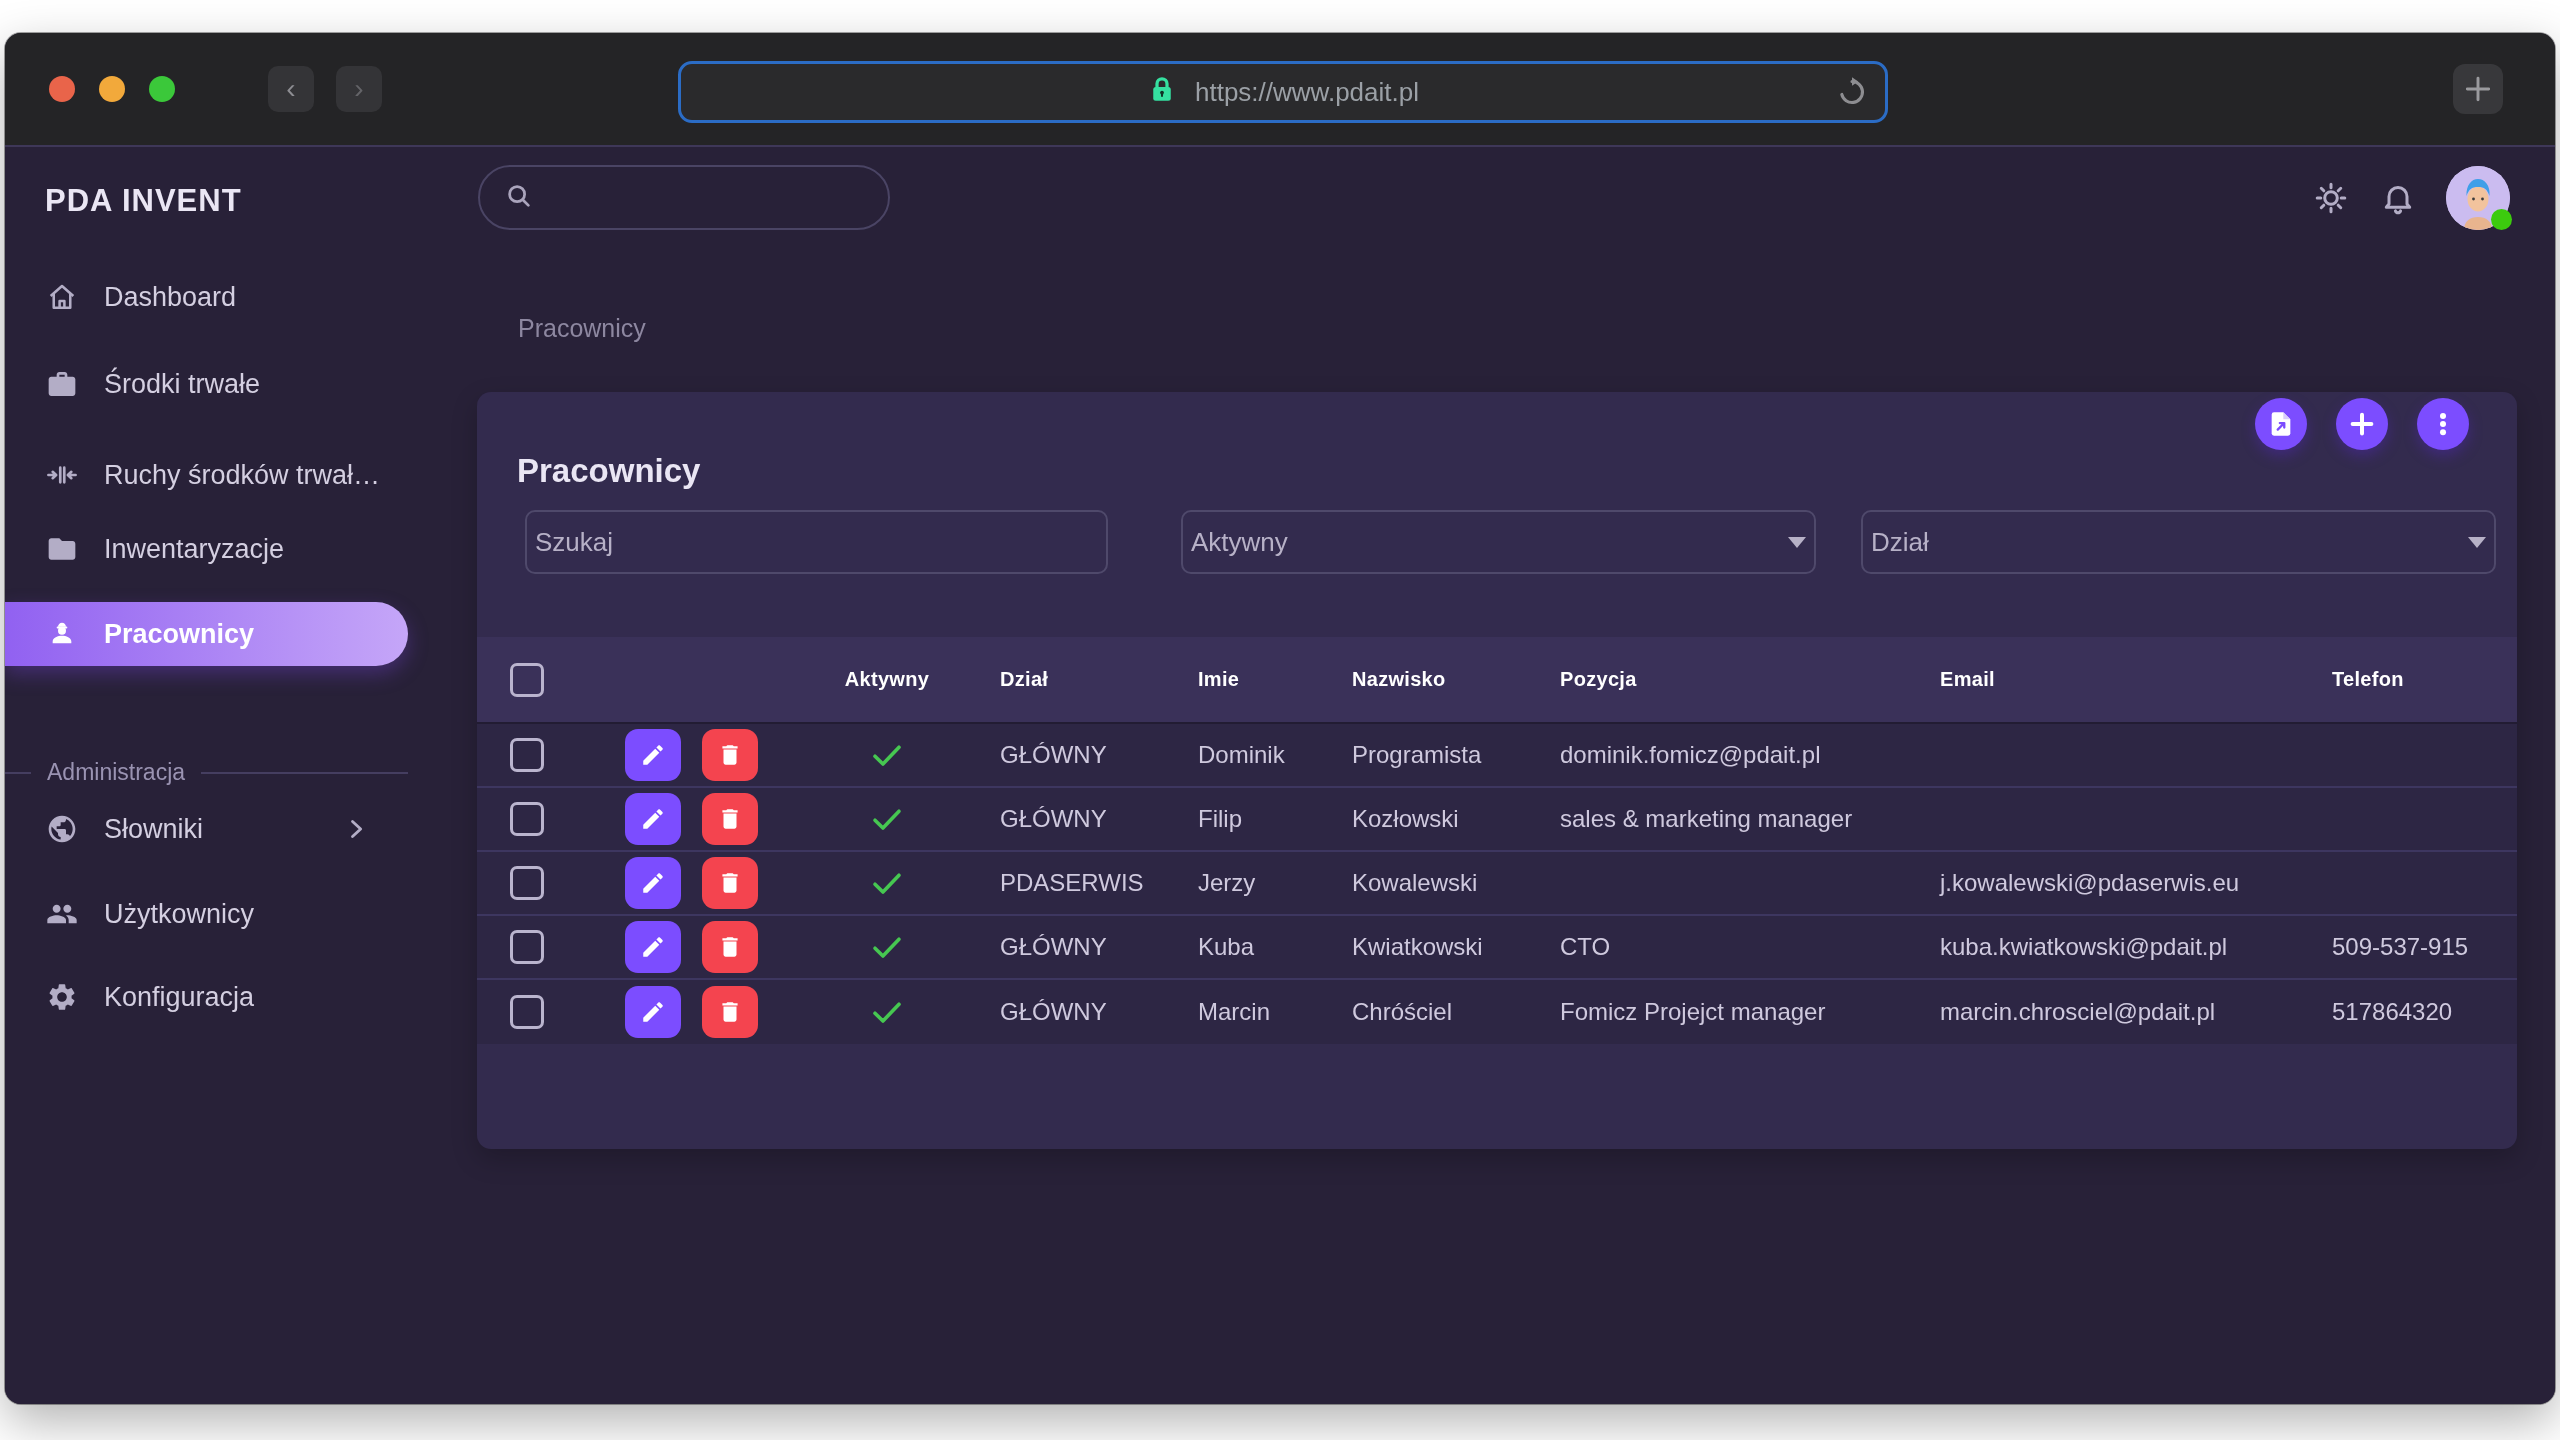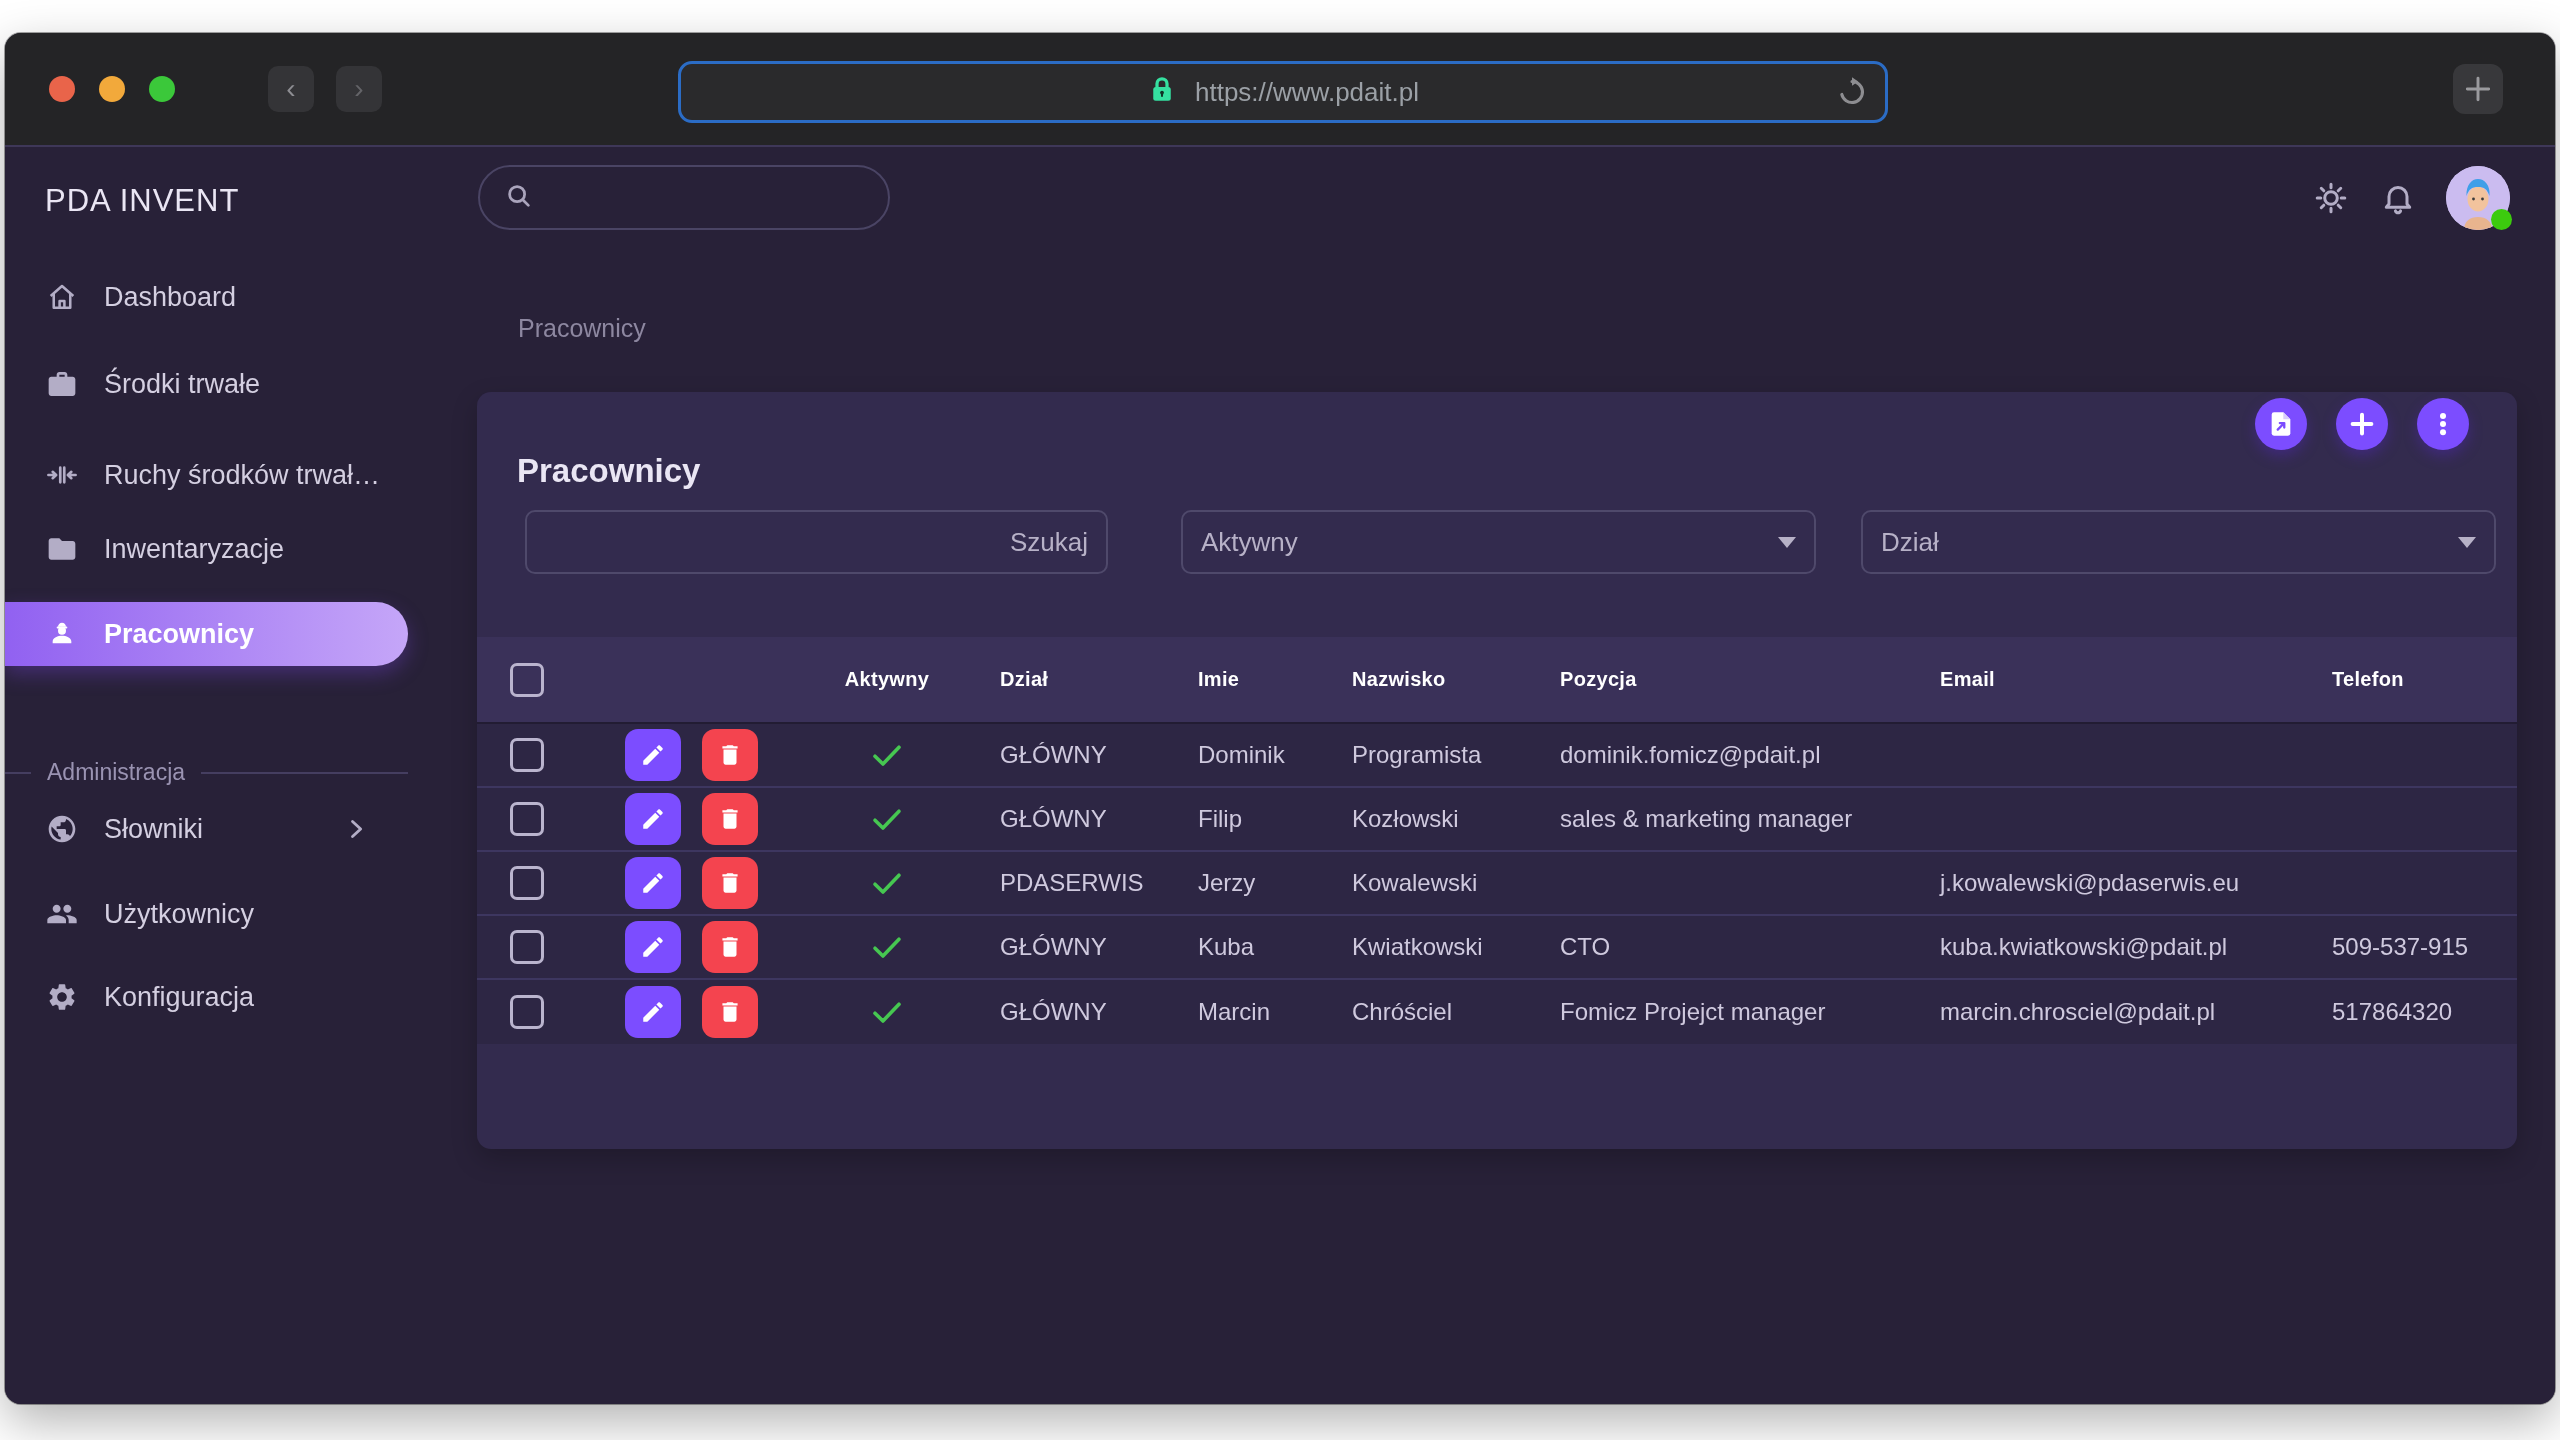--- a/index.html
+++ b/index.html
@@ -26,21 +26,21 @@
   .reload { position:absolute; right:16px; top:11px; width:34px; height:34px; }
   .newtab { position:absolute; right:52px; top:31px; width:50px; height:50px; border:none; border-radius:12px;
     background:#38383b; }
   .newtab svg { display:block; margin:auto; }
 
   
   .app { position:relative; height:1259px; background:#282138; border-top:2px solid #3e3758; }
 
   
   .sidebar { position:absolute; left:0; top:0; bottom:0; width:403px; }
-  .brand { position:absolute; left:40px; top:36px; color:#eae6f4; font-size:31px; font-weight:normal; letter-spacing:1px; }
+  .brand { position:absolute; left:40px; top:36px; color:#eae6f4; font-size:31px; font-weight:bold; letter-spacing:1px; }
   .side-item { position:absolute; left:0; width:403px; height:64px; display:flex; align-items:center;
     padding-left:40px; gap:25px; color:#d4cfe1; font-size:27px; cursor:pointer; }
   .side-item .ico { width:34px; height:34px; flex:0 0 34px; display:flex; align-items:center; justify-content:center; }
   .side-item.active { background:linear-gradient(90deg,#9161f1,#c5a6f8); border-radius:0 32px 32px 0;
     color:#ffffff; font-weight:bold; box-shadow:0 8px 20px rgba(120,70,220,.35); }
   .chev { position:absolute; right:38px; top:18px; }
   .section { position:absolute; left:0; top:612px; width:403px; display:flex; align-items:center; gap:16px;
     color:#9a93b2; font-size:23px; }
   .section::before { content:''; width:26px; height:2px; background:#453e60; }
   .section::after  { content:''; flex:1; height:2px; background:#453e60; }
@@ -59,21 +59,21 @@
 
   
   .card { position:absolute; left:472px; top:245px; width:2040px; height:757px; background:#332b4e;
     border-radius:14px; box-shadow:0 10px 26px rgba(0,0,0,.22); overflow:hidden; }
   .card h1 { position:absolute; left:40px; top:60px; color:#eae6f4; font-size:33px; font-weight:bold; }
   .actions { position:absolute; right:48px; top:6px; display:flex; gap:29px; }
   .fab { width:52px; height:52px; border-radius:50%; border:none; background:#7c4dff;
     display:flex; align-items:center; justify-content:center; box-shadow:0 6px 14px rgba(90,40,210,.35); }
 
   .f { position:absolute; top:118px; height:64px; border:2px solid #4f496b; border-radius:10px;
-    background:transparent; color:#b7b1c7; font-size:26px; display:flex; align-items:center; padding:0 18px;text-align:right; }
+    background:transparent; color:#b7b1c7; font-size:26px; display:flex; align-items:center; padding:0 8px; }
   input.f { outline:none; }
   input.f::placeholder { color:#b7b1c7; opacity:1; }
   .f.fsearch { left:48px; width:583px; }
   .f.fsel1 { left:704px; width:635px; justify-content:space-between; }
   .f.fsel2 { left:1384px; width:635px; justify-content:space-between; }
   .caret { width:0; height:0; border-left:9px solid transparent; border-right:9px solid transparent;
     border-top:11px solid #b7b1c7; }
 
   
   .table { position:absolute; left:0; right:0; top:245px; bottom:0; }

